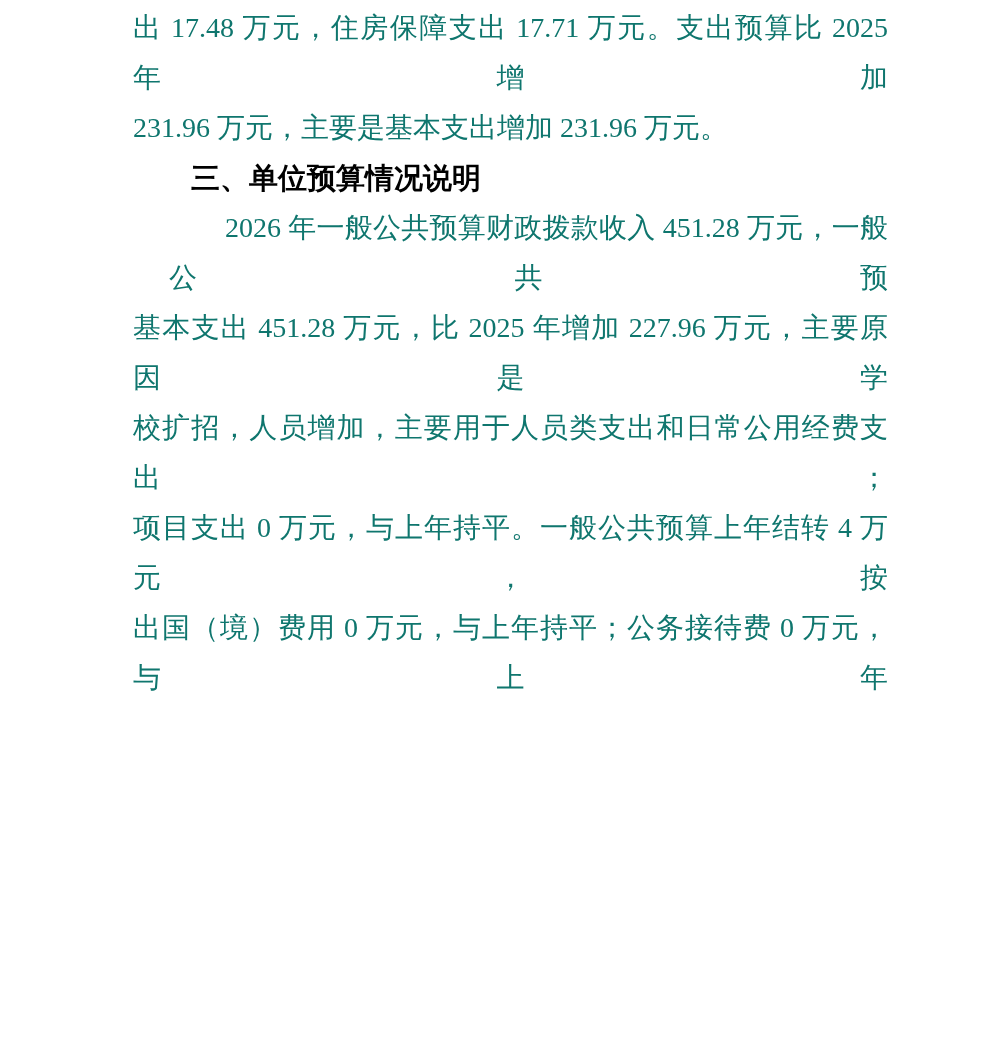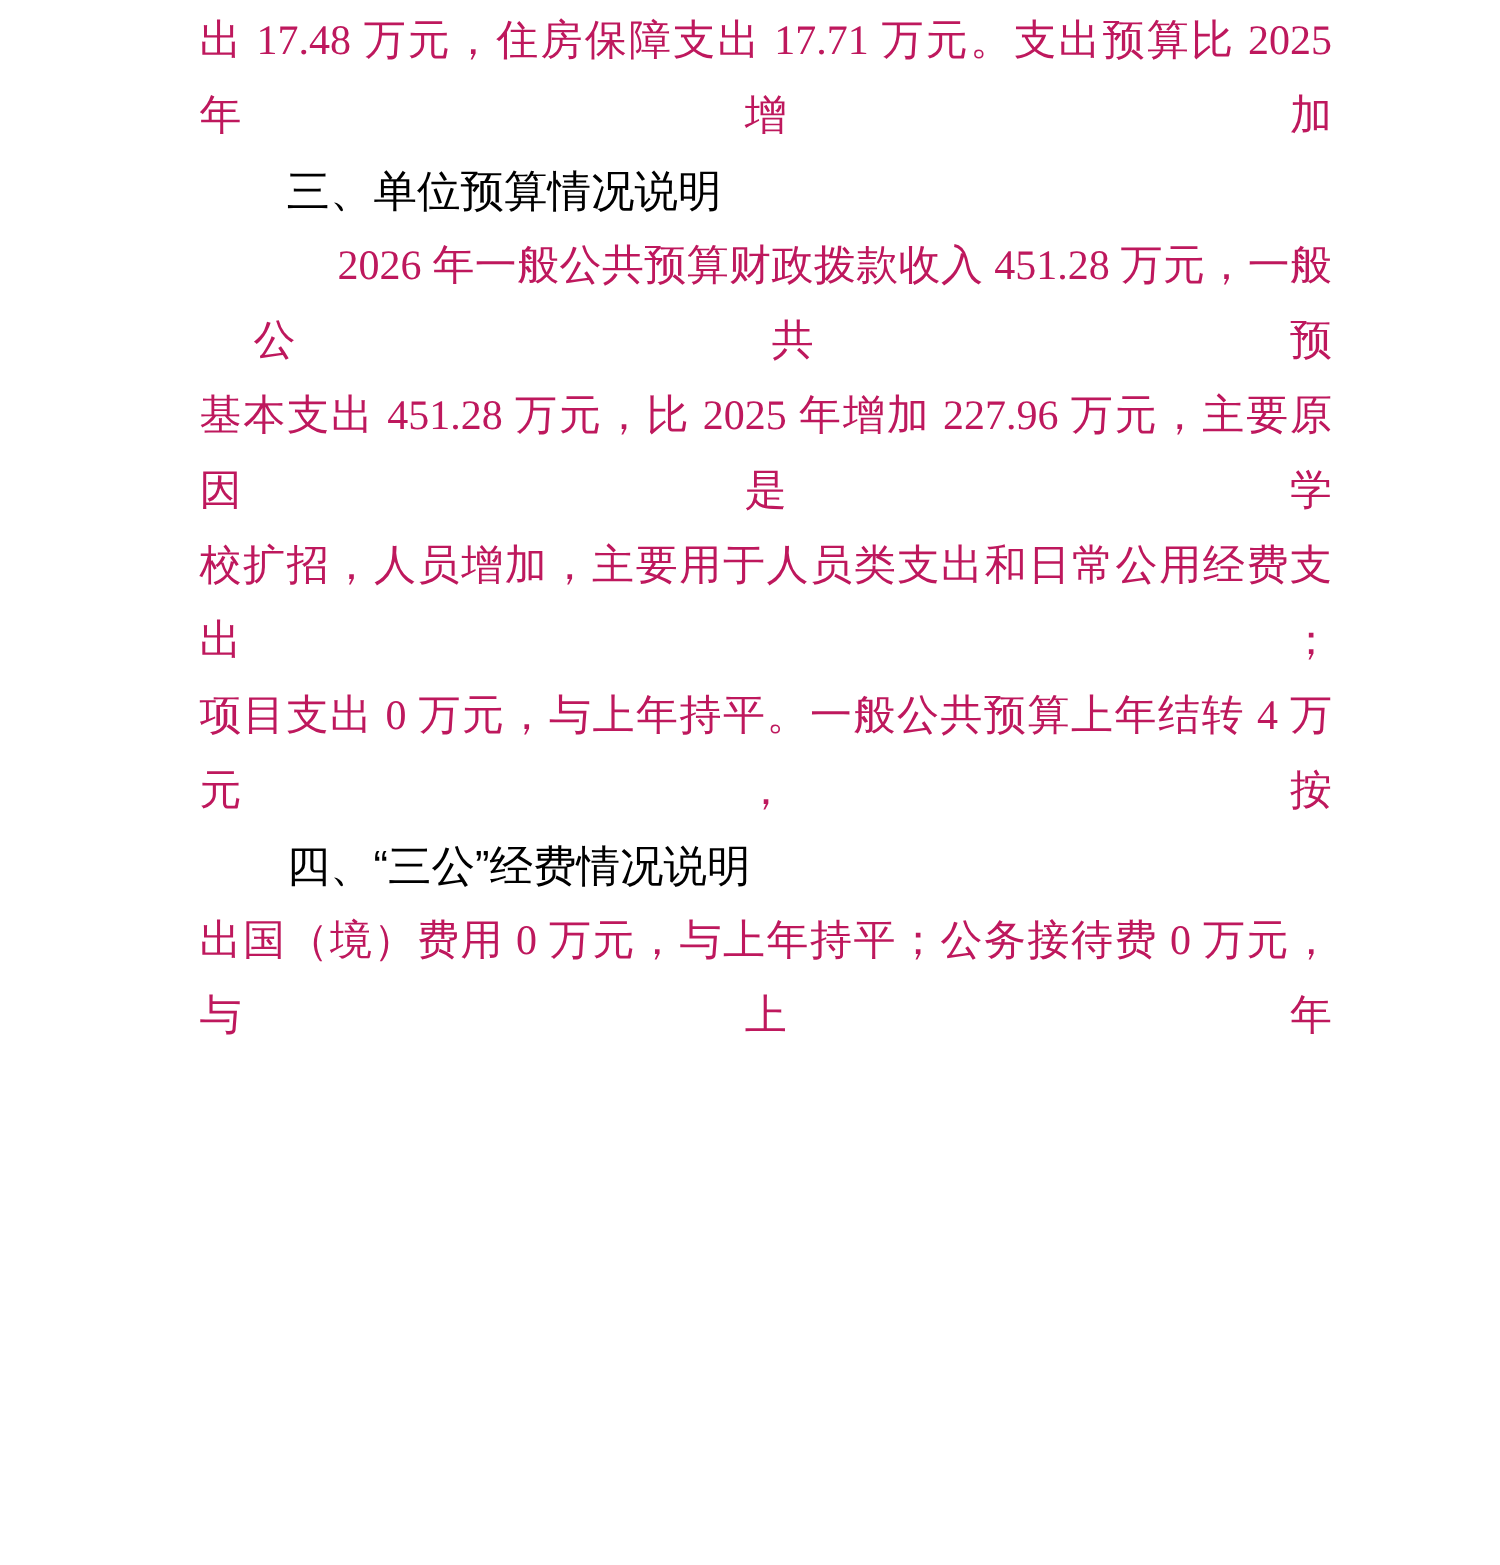--- a/index.html
+++ b/index.html
@@ -16,49 +16,49 @@
     box-sizing: border-box;
     width: 1000px;
     height: 1043px;
     padding: 3px 112px 0 133px;
     background: #ffffff;
   }
   .ln {
     font-family: "Liberation Serif", "DejaVu Serif", serif;
     font-size: 28px;
     line-height: 50px;
-    color: #be185d;
+    color: #0f766e;
     text-align: justify;
     text-align-last: justify;
     white-space: normal;
   }
   .ln.end {
     text-align-last: left;
   }
   .ln.ind {
     text-indent: 2em;
     margin-left: 36px;
   }
   .hd {
     font-family: "Liberation Sans", "DejaVu Sans", sans-serif;
-    font-weight: normal;
+    font-weight: bold;
     font-size: 29px;
     line-height: 50px;
     color: #000000;
     text-indent: 2em;
     text-align: left;
     text-align-last: left;
   }
 </style>
 </head>
 <body>
 
 <div class="page">
   <div class="ln">出 17.48 万元，住房保障支出 17.71 万元。支出预算比 2025 年增加</div>
+  <div class="ln end">231.96 万元，主要是基本支出增加 231.96 万元。</div>
   <div class="hd">三、单位预算情况说明</div>
   <div class="ln ind">2026 年一般公共预算财政拨款收入 451.28 万元，一般公共预</div>
   <div class="ln">基本支出 451.28 万元，比 2025 年增加 227.96 万元，主要原因是学</div>
   <div class="ln">校扩招，人员增加，主要用于人员类支出和日常公用经费支出；</div>
   <div class="ln">项目支出 0 万元，与上年持平。一般公共预算上年结转 4 万元，按</div>
-  <div class="hd">四、“三公”经费情况说明</div>
   <div class="ln">出国（境）费用 0 万元，与上年持平；公务接待费 0 万元，与上年</div>
 
 </div>
 
 </body></html>

